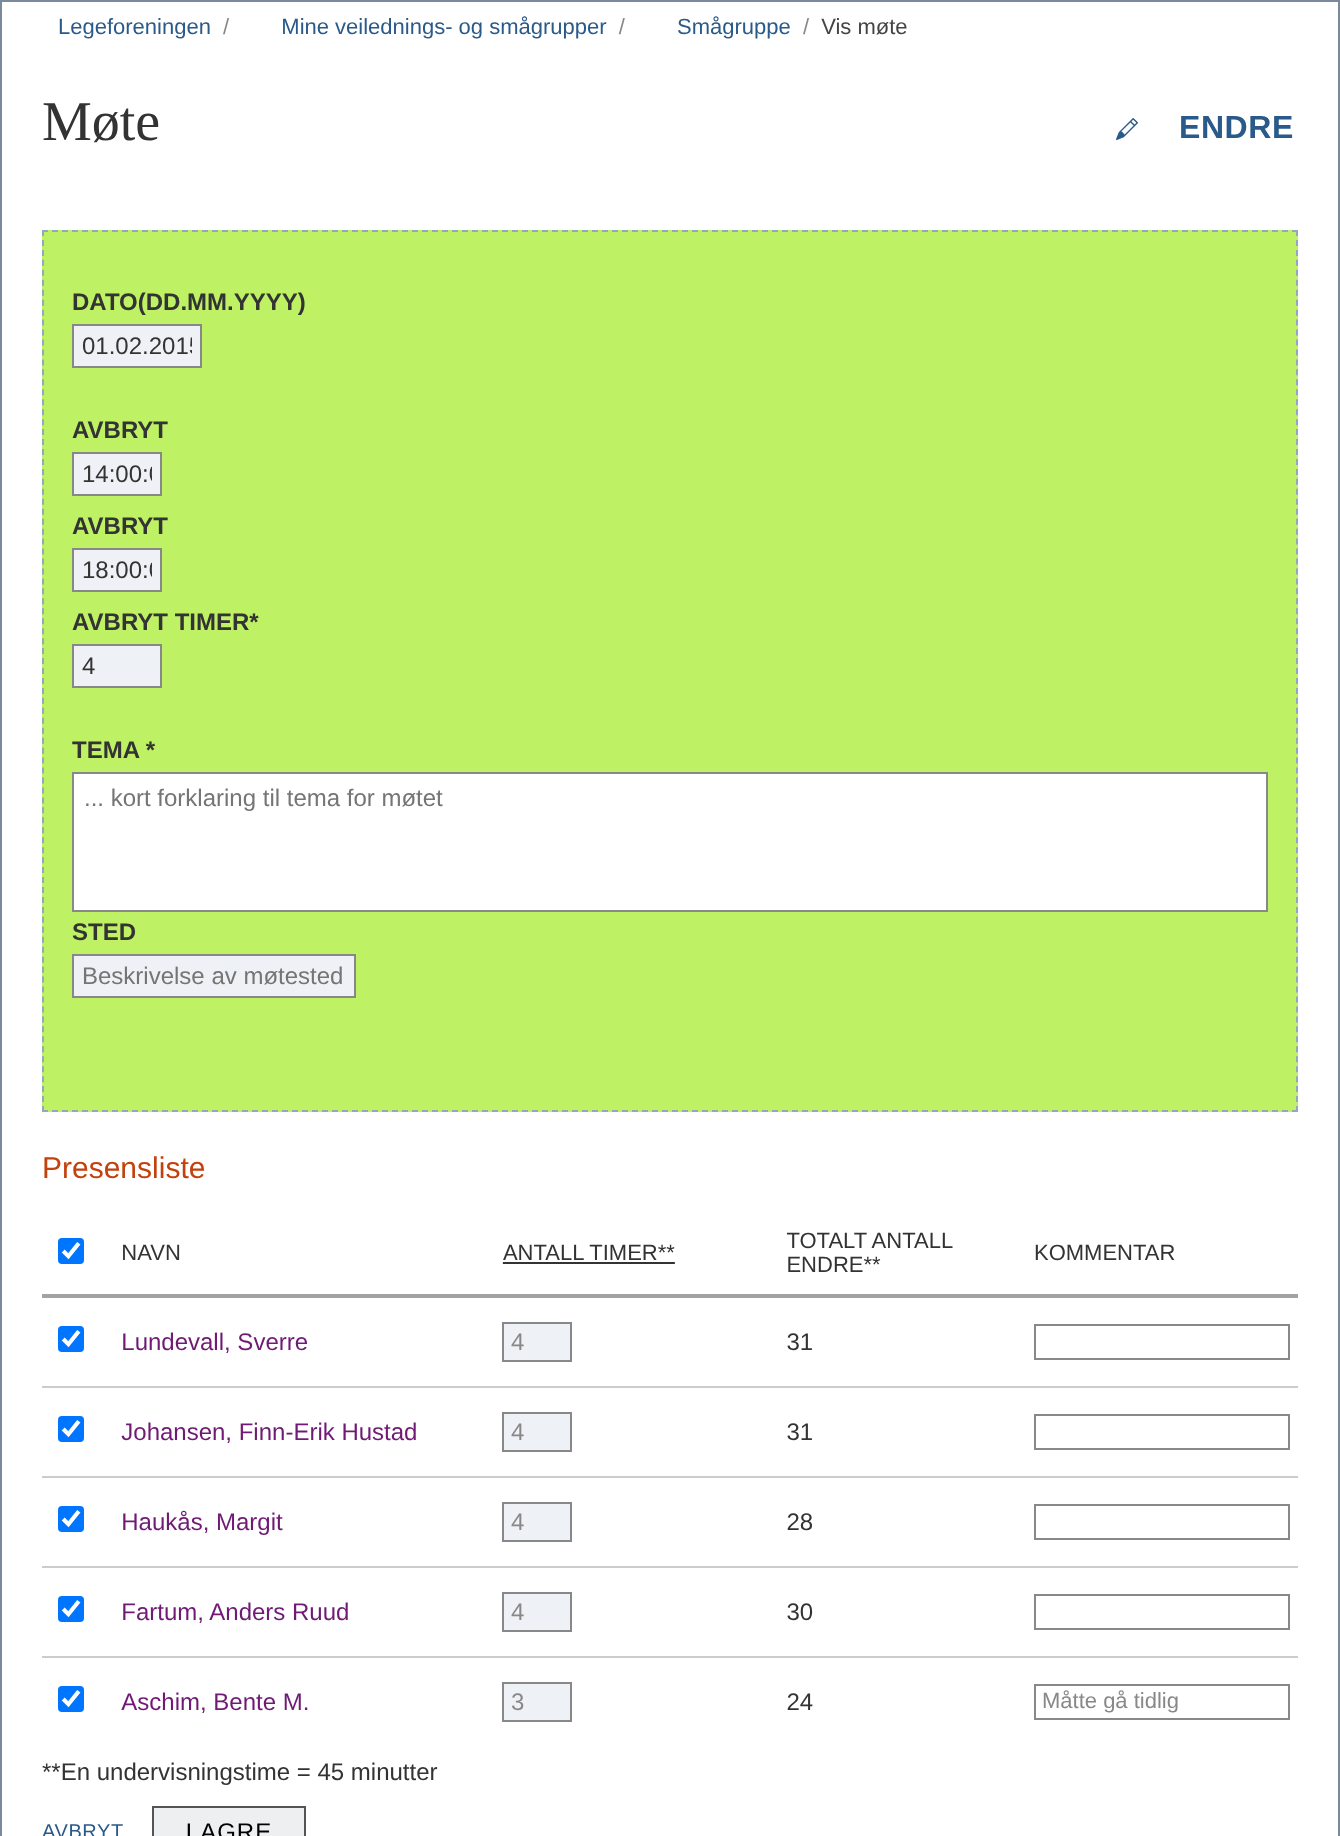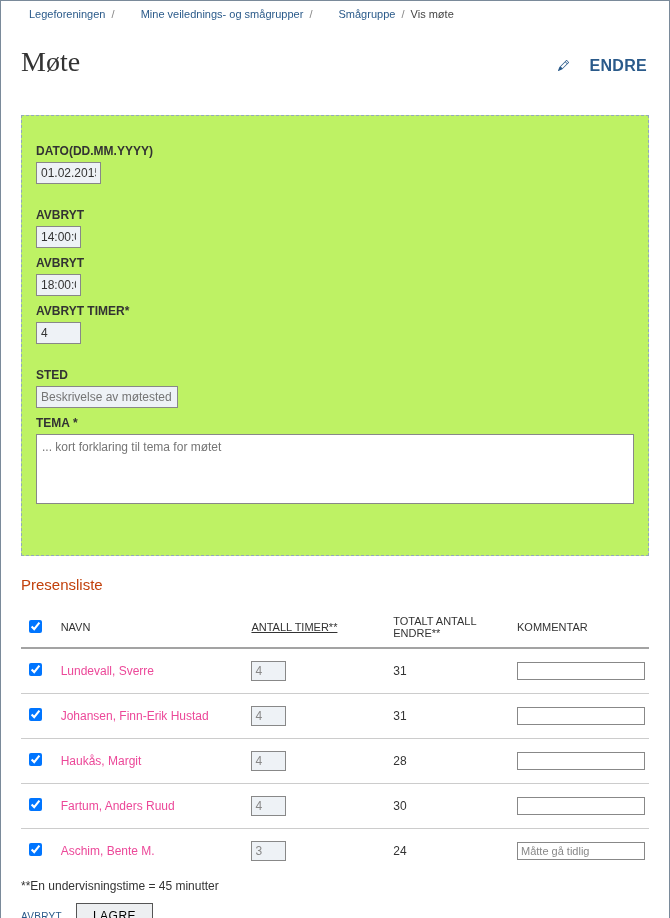--- a/index.html
+++ b/index.html
@@ -116,21 +116,21 @@
     border-bottom: 1px solid #ccc;
     vertical-align: middle;
     font-size: 12px;
   }
   .ptable tr:last-child td { border-bottom: none; }
   .ptable .col-chk { width: 36px; padding-left: 8px; }
   .ptable .col-name { width: 195px; }
   .ptable .col-hours { width: 120px; text-decoration: underline; }
   .ptable .col-total { width: 150px; padding-left: 28px;}
   .ptable .col-comment { width: auto; }
-  .name-link { color: #ec4899; text-decoration: none; }
+  .name-link { color: #701a75; text-decoration: none; }
   .hours-input {
     width: 35px;
     border: 1px solid #888;
     background: #eef2f6;
     font-size: 12px;
     padding: 2px 3px;
     color: #888;
   }
   .comment-input {
     width: 128px;
@@ -204,28 +204,28 @@
     </div>
     <div class="field tight">
       <label>AVBRYT</label>
       <input class="inp xsmall" value="18:00:0" style="">
     </div>
     <div class="field">
       <label>AVBRYT TIMER*</label>
       <input class="inp xsmall" value="4" style="">
     </div>
 
+    <div class="field" style="margin-bottom:0">
+      <label>TEMA *</label>
+      <textarea class="tema-box" placeholder="... kort forklaring til tema for møtet" style=""></textarea>
+    </div>
+
     <div class="field tight">
       <label>STED</label>
       <input class="inp med" placeholder="Beskrivelse av møtested" style="">
-    </div>
-
-    <div class="field" style="margin-bottom:0">
-      <label>TEMA *</label>
-      <textarea class="tema-box" placeholder="... kort forklaring til tema for møtet" style=""></textarea>
     </div>
   </div>
 
   <div class="presens">
     <h2>Presensliste</h2>
 
     <table class="ptable">
       <thead>
         <tr>
           <th class="col-chk"><input type="checkbox" checked="" style=""></th>

